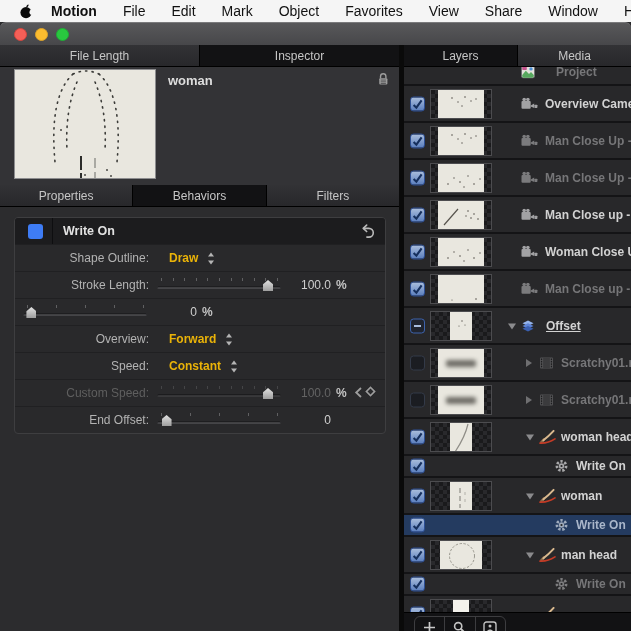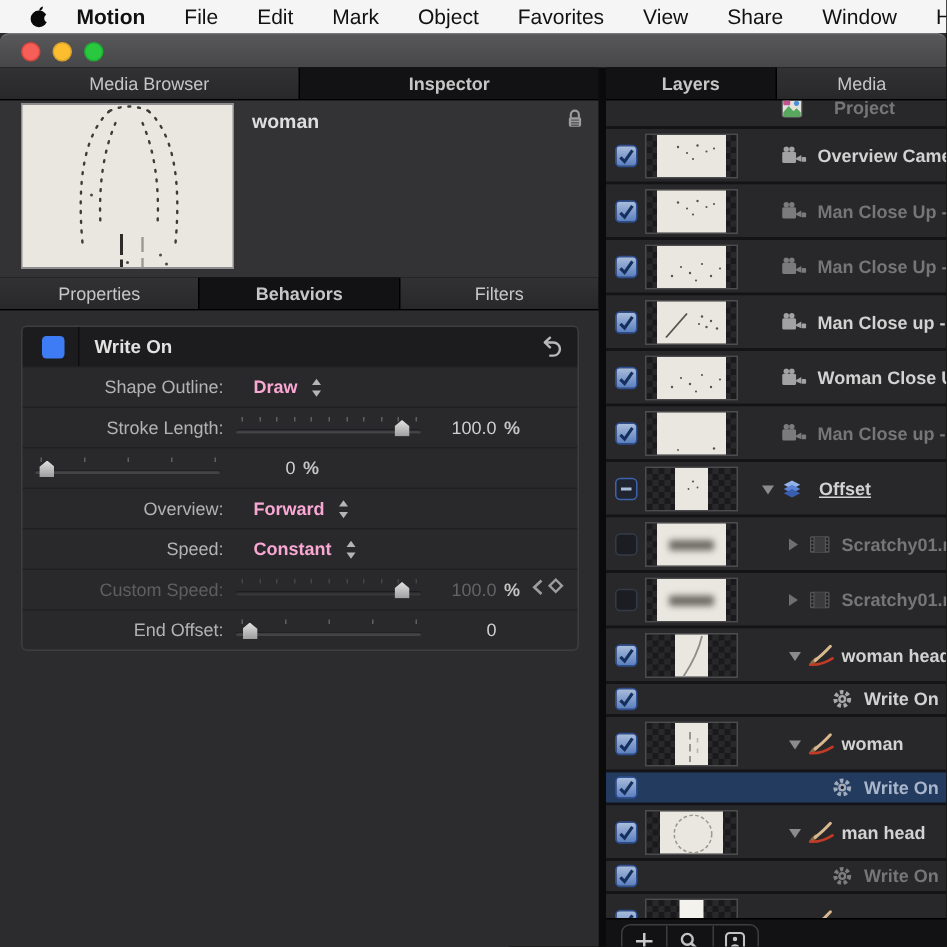--- a/index.html
+++ b/index.html
@@ -27,21 +27,21 @@
   .left-panel { width:399px; display:flex; flex-direction:column; background:#2c2c2e; }
   .divider-v { width:5px; background:#0a0a0a; }
   .right-panel { flex:1; display:flex; flex-direction:column; background:#202022; min-width:0; }
 
   
   .tabbar { height:22px; background:#000; display:flex; gap:1px; flex-shrink:0;
     border-bottom:1px solid #000; }
   .tab { flex:1; display:flex; align-items:center; justify-content:center;
     font-size:12px; color:#c6c6c6; background:linear-gradient(#323235,#28282b);
     cursor:default; white-space:nowrap; overflow:hidden; }
-  .tab.selected { background:#121214;font-weight:bold; }
+  .tab.selected { background:#121214; }
 
   
   .preview-strip { height:118px; background:#333336; display:flex; align-items:flex-start;
     padding:2px 10px 0 14px; flex-shrink:0; }
   .preview-thumb { width:142px; height:110px; background:#e9e7df; border:1px solid #8d8d8f;
     flex-shrink:0; }
   .preview-title { font-size:13px; font-weight:bold; color:#dedede; margin:4px 0 0 12px; flex:1; }
   .lock-wrap { margin-top:3px; }
 
   
@@ -51,21 +51,21 @@
   .bheader { height:26px; background:#1c1c1e; display:flex; align-items:center; position:relative; }
   .bcheck { width:15px; height:15px; border-radius:3px; margin-left:13px; }
   .bheader .hsep { width:1px; height:26px; background:#0e0e10; margin-left:9px; }
   .btitle { font-size:12.5px; font-weight:bold; color:#e2e2e2; margin-left:10px; flex:1; }
   .reset-btn { margin-right:10px; display:flex; }
 
   .brow { height:27px; display:flex; align-items:center; border-top:1px solid #202022; }
   .brow .lbl { width:134px; text-align:right; font-size:12px; color:#b3b3b3; flex-shrink:0; }
   .brow.disabled .lbl { color:#5f5f5f; }
   .brow .ctrl { margin-left:8px; display:flex; align-items:center; }
-  .popup-val { font-size:12px; color:#f9a8d4; font-weight:bold;padding-left:12px; }
+  .popup-val { font-size:12px; color:#eab308; font-weight:bold;padding-left:12px; }
   .stepper { margin-left:9px; display:flex; }
 
   .slider { position:relative; width:124px; height:16px; }
   .slider .tick { position:absolute; top:1px; width:1px; height:2.5px; background:#606062; }
   .brow.disabled .slider .tick { background:#454547; }
   .slider .track { position:absolute; left:0; right:0; top:9px; height:3px;
     background:#454548; border-radius:2px; box-shadow:inset 0 1px 1px #1a1a1c; }
   .brow.disabled .slider .track { background:#39393b; }
   .slider .thumb { position:absolute; top:3px; width:10px; height:11px;
     background:linear-gradient(#e2e2e2,#9e9e9e);
@@ -145,21 +145,21 @@
   <div class="titlebar">
     <span class="tl red"></span>
     <span class="tl yellow"></span>
     <span class="tl green"></span>
   </div>
 
   <div class="main">
     <div class="left-panel">
       <div class="tabbar" id="left-tabs">
           <div class="tab">
-            <span>Media Browser</span>
+            <span>File Length</span>
           </div>
           <div class="tab selected">
             <span>Inspector</span>
           </div>
         </div>
 
       <div class="preview-strip">
         <div class="preview-thumb">
           <svg width="140" height="108" viewBox="0 0 140 108">
             <g fill="none" stroke="#3b3b38" stroke-width="1.6" stroke-dasharray="1.3 5.2" stroke-linecap="round">

